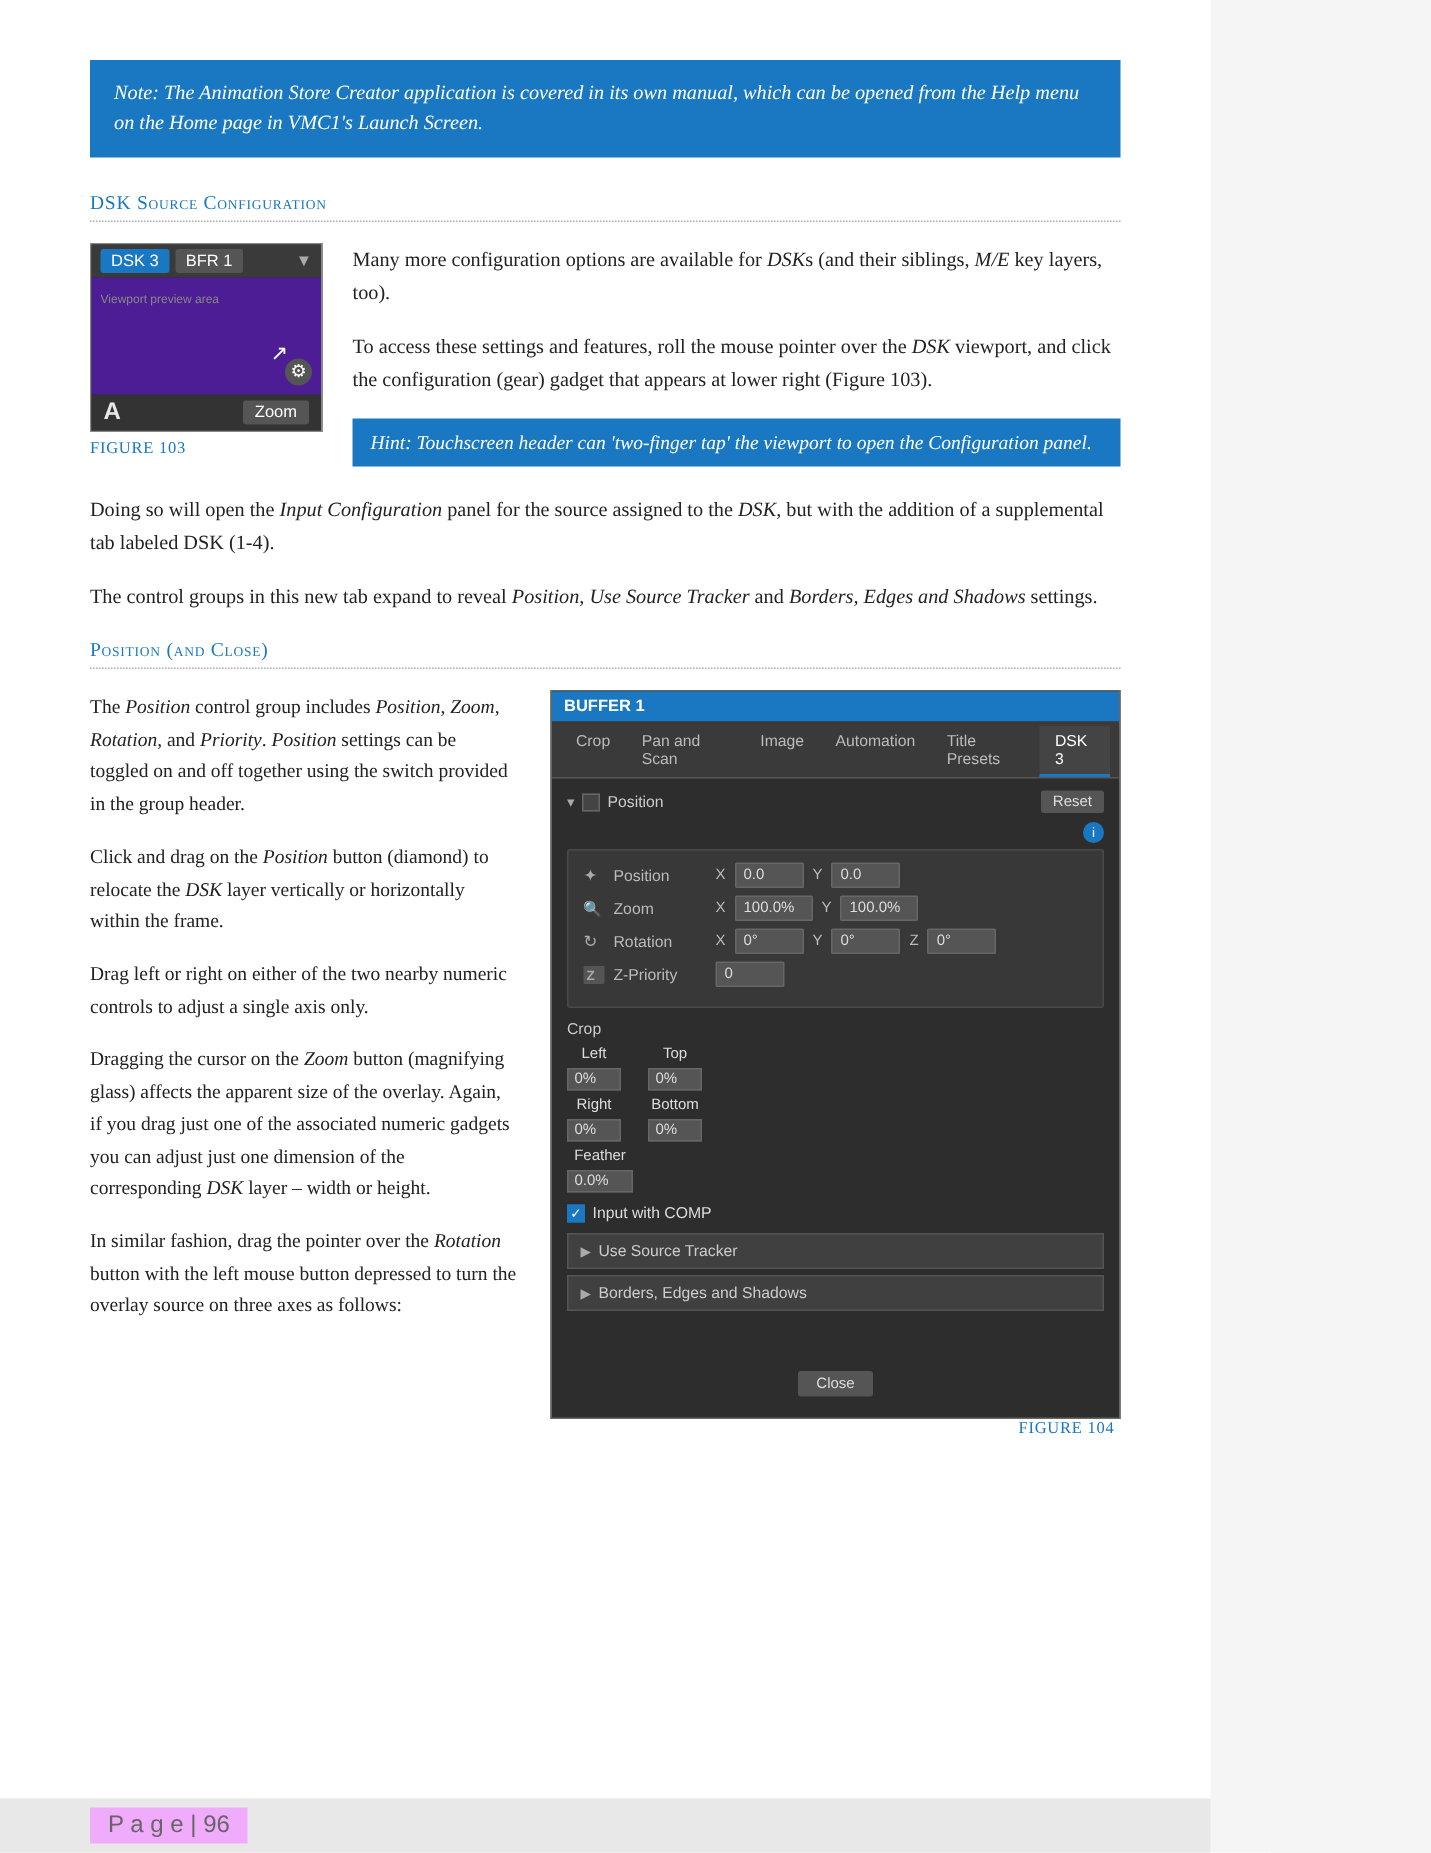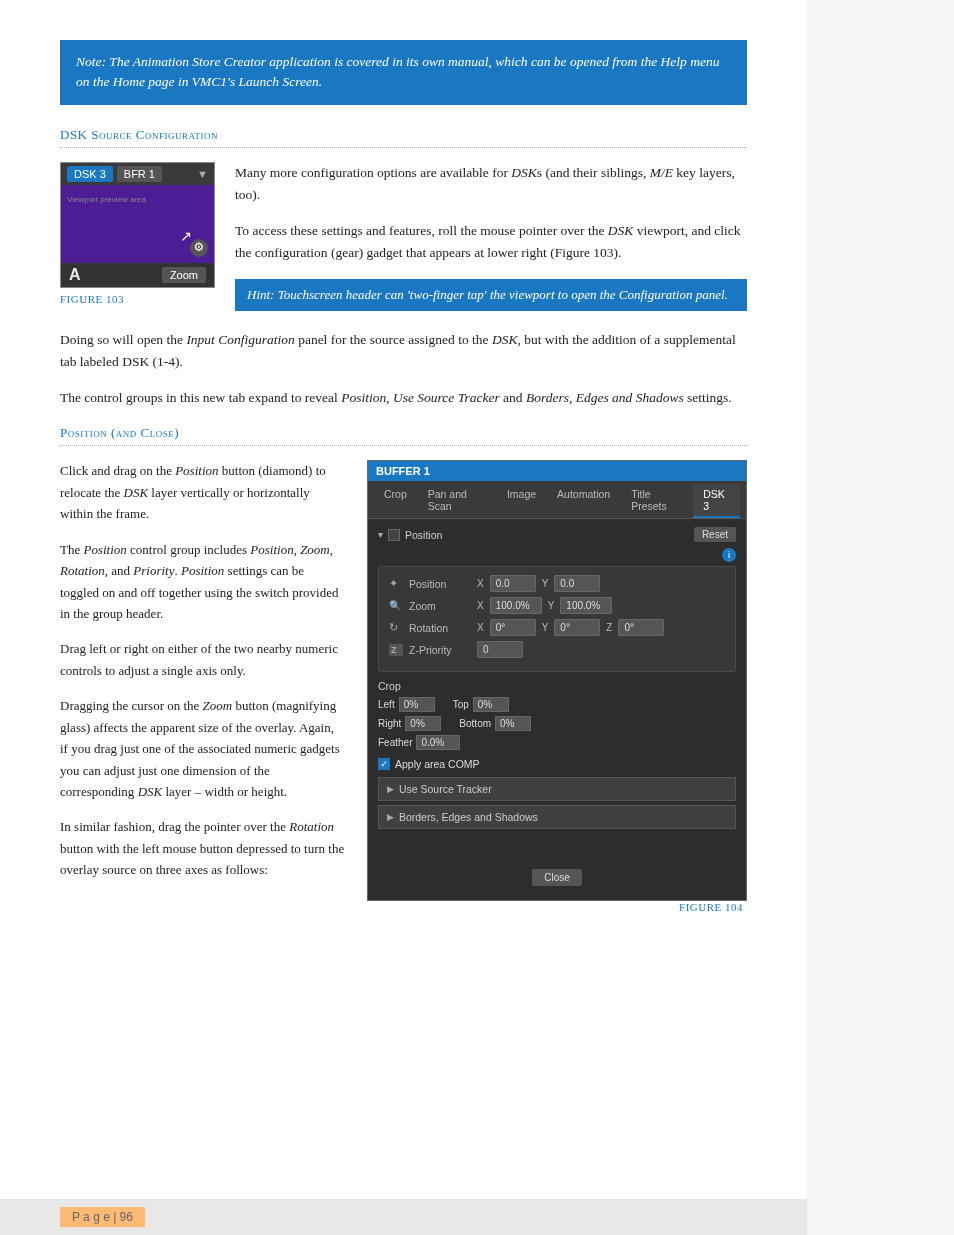--- a/index.html
+++ b/index.html
@@ -253,20 +253,21 @@
     .crop-row {
       display: flex;
       gap: 18px;
       margin-bottom: 4px;
       font-size: 10px;
     }
     .crop-item {
       display: flex;
       align-items: center;
       gap: 4px;
+      flex-direction: column;
     }
     .crop-field {
       background: #555;
       border: 1px solid #666;
       color: #ddd;
       padding: 1px 4px;
       font-size: 10px;
       width: 36px;
     }
     .apply-comp-row {
@@ -316,24 +317,24 @@
     }
     .fig104-caption {
       font-size: 11px;
       color: #1a78c2;
       font-variant: small-caps;
       text-align: right;
       padding-right: 4px;
       letter-spacing: 0.5px;
     }
     .footer-page-label {
-      font-size: 12px;
+      font-size: 16px;
       color: #666;
       font-family: Arial, sans-serif;
-      background: #fdba74;
+      background: #f0abfc;
       padding: 3px 12px;
     }
     .info-circle {
       width: 14px;
       height: 14px;
       border-radius: 50%;
       background: #1a78c2;
       color: #fff;
       font-size: 9px;
       display: flex;
@@ -398,24 +399,24 @@
     The control groups in this new tab expand to reveal <em>Position</em>, <em>Use Source Tracker</em> and <em>Borders, Edges and Shadows</em> settings.
   </p>
 
   <div style="margin-top: 16px;">
     <div class="section-heading">Position (and Close)</div>
 
     <div class="position-section">
 
       <div class="position-text">
         <p class="body-text">
+          The <em>Position</em> control group includes <em>Position</em>, <em>Zoom</em>, <em>Rotation</em>, and <em>Priority</em>. <em>Position</em> settings can be toggled on and off together using the switch provided in the group header.
+        </p>
+        <p class="body-text">
           Click and drag on the <em>Position</em> button (diamond) to relocate the <em>DSK</em> layer vertically or horizontally within the frame.
-        </p>
-        <p class="body-text">
-          The <em>Position</em> control group includes <em>Position</em>, <em>Zoom</em>, <em>Rotation</em>, and <em>Priority</em>. <em>Position</em> settings can be toggled on and off together using the switch provided in the group header.
         </p>
         <p class="body-text">
           Drag left or right on either of the two nearby numeric controls to adjust a single axis only.
         </p>
         <p class="body-text">
           Dragging the cursor on the <em>Zoom</em> button (magnifying glass) affects the apparent size of the overlay. Again, if you drag just one of the associated numeric gadgets you can adjust just one dimension of the corresponding <em>DSK</em> layer – width or height.
         </p>
         <p class="body-text">
           In similar fashion, drag the pointer over the <em>Rotation</em> button with the left mouse button depressed to turn the overlay source on three axes as follows:
         </p>
@@ -509,21 +510,21 @@
               <div class="crop-row">
                 <div class="crop-item">
                   <span>Feather</span>
                   <div class="crop-field" style="width:44px;">0.0%</div>
                 </div>
               </div>
             </div>
 
             <div class="apply-comp-row">
               <div class="checkbox-blue">✓</div>
-              <span>Apply area COMP</span>
+              <span>Input with COMP</span>
             </div>
 
             <div class="panel-expandable-row">
               <span class="expand-arrow">▶</span>
               <span>Use Source Tracker</span>
             </div>
 
             <div class="panel-expandable-row">
               <span class="expand-arrow">▶</span>
               <span>Borders, Edges and Shadows</span>

